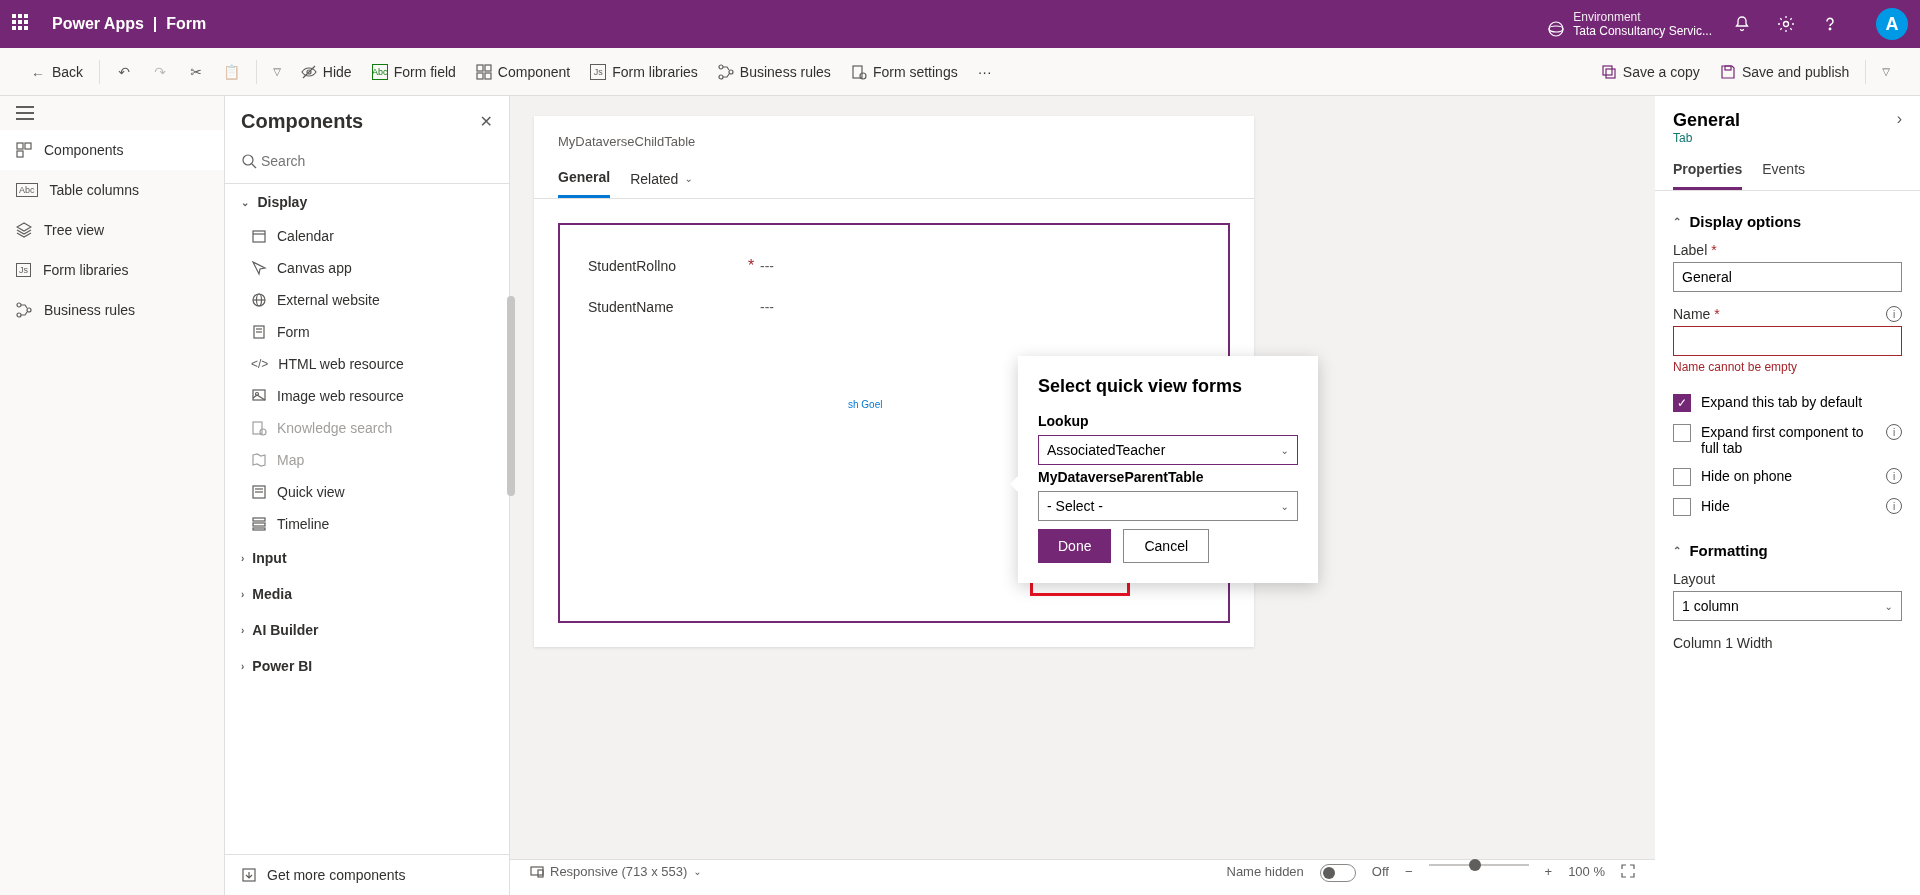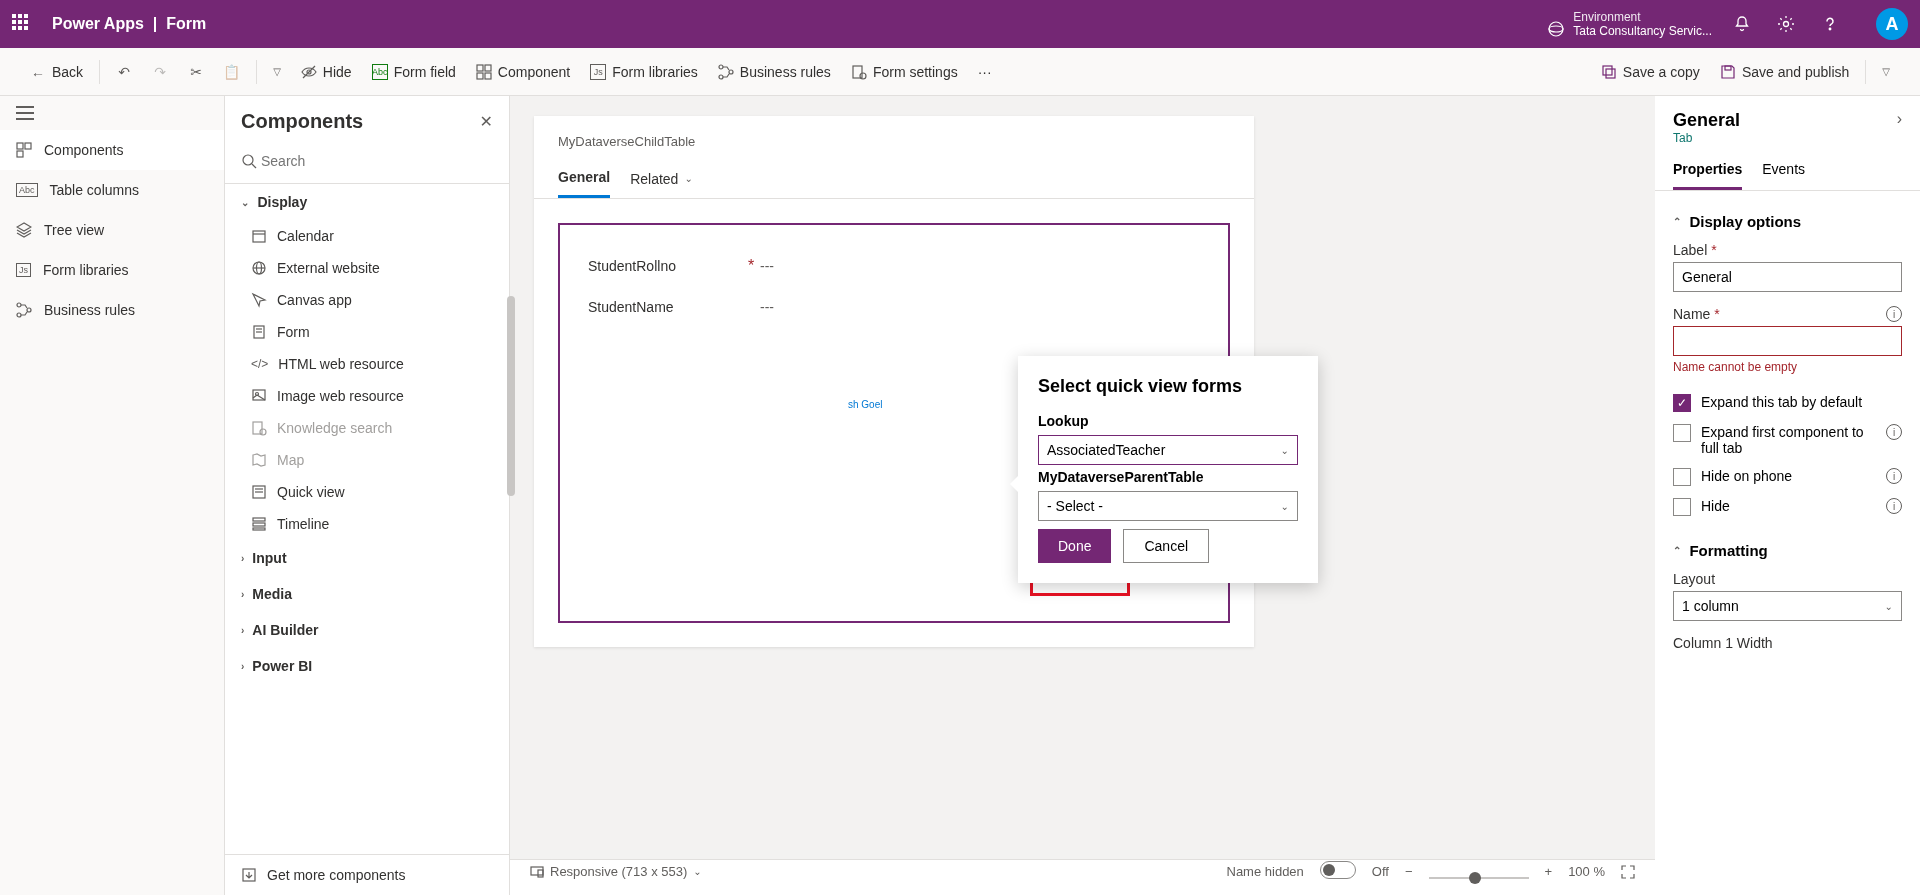--- a/index.html
+++ b/index.html
@@ -76,34 +76,34 @@
 .pop-field { margin-bottom: 4px; }
 .pop-label { font-size: 14px; font-weight: 600; margin-bottom: 6px; }
 .pop-select { width: 100%; padding: 6px 8px; border: 1px solid #8a8886; font-size: 14px; background: #fff; display: flex; justify-content: space-between; align-items: center; cursor: pointer; }
 .pop-select.primary { border-color: #742774; }
 .pop-buttons { display: flex; gap: 12px; margin-top: 8px; }
 .btn-primary { background: #742774; color: #fff; border: none; padding: 8px 20px; font-size: 14px; cursor: pointer; }
 .btn-secondary { background: #fff; border: 1px solid #8a8886; padding: 8px 20px; font-size: 14px; cursor: pointer; }
 .red-box { position: absolute; border: 3px solid #e81123; pointer-events: none; }
 
 
-.statusbar { height: 36px; border-top: 1px solid #e1dfdd; background: #fff; display: flex; align-items: flex-end; padding: 16px 20px; font-size: 13px; color: #605e5c; gap: 16px; }
+.statusbar { height: 36px; border-top: 1px solid #e1dfdd; background: #fff; display: flex; align-items: flex-start; padding: 4px 20px; font-size: 13px; color: #605e5c; gap: 16px; }
 .sb-spacer { flex: 1; }
 .toggle { width: 36px; height: 18px; border-radius: 9px; border: 1px solid #8a8886; position: relative; }
 .toggle::after { content: ''; position: absolute; left: 2px; top: 2px; width: 12px; height: 12px; border-radius: 50%; background: #605e5c; }
 .slider { width: 100px; height: 2px; background: #c8c6c4; position: relative; }
 .slider-thumb { position: absolute; left: 40px; top: -5px; width: 12px; height: 12px; border-radius: 50%; background: #605e5c; }
 
 
 .props { width: 265px; background: #fff; }
 .props-header { display: flex; justify-content: space-between; align-items: flex-start; padding: 14px 18px 4px; }
 .props-title { font-size: 18px; font-weight: 600; }
 .props-sub { font-size: 12px; color: #0f766e; }
 .props-tabs { display: flex; gap: 20px; padding: 12px 18px 0; border-bottom: 1px solid #e1dfdd; }
-.props-tab { padding-bottom: 10px; font-size: 14px; color: #000000; cursor: pointer; }
+.props-tab { padding-bottom: 10px; font-size: 14px; color: #404040; cursor: pointer; }
 .props-tab.active { border-bottom: 3px solid #742774; font-weight: 600; }
 .props-body { padding: 12px 18px; }
 .props-section { padding: 10px 0; }
 .props-sec-title { display: flex; align-items: center; gap: 8px; font-size: 15px; font-weight: 600; margin-bottom: 12px; cursor: pointer; }
 .props-field { margin-bottom: 14px; }
 .props-label { font-size: 14px; color: #323130; margin-bottom: 4px; display: flex; align-items: center; gap: 4px; }
 .req-star { color: #a4262c; }
 .props-input { width: 100%; padding: 6px 8px; border: 1px solid #8a8886; font-size: 14px; }
 .props-input.error { border-color: #a4262c; }
 .props-error { color: #a4262c; font-size: 12px; margin-top: 4px; }
@@ -329,31 +329,31 @@
         </div>
       <div class="comp-item">
           <svg width="16" height="16" viewBox="0 0 16 16" fill="none" stroke="#605e5c" stroke-width="1.2">
             <rect x="2" y="3" width="12" height="11"></rect>
             <line x1="2" y1="6" x2="14" y2="6"></line>
           </svg>
           <span>Calendar</span>
         </div>
       <div class="comp-item">
           <svg width="16" height="16" viewBox="0 0 16 16" fill="none" stroke="#605e5c" stroke-width="1.2">
+            <path d="M2 2l12 6-5 1-1 5z"></path>
+          </svg>
+          <span>Canvas app</span>
+        </div>
+      <div class="comp-item">
+          <svg width="16" height="16" viewBox="0 0 16 16" fill="none" stroke="#605e5c" stroke-width="1.2">
             <circle cx="8" cy="8" r="6"></circle>
             <ellipse cx="8" cy="8" rx="2.5" ry="6"></ellipse>
             <line x1="2" y1="8" x2="14" y2="8"></line>
           </svg>
           <span>External website</span>
-        </div>
-      <div class="comp-item">
-          <svg width="16" height="16" viewBox="0 0 16 16" fill="none" stroke="#605e5c" stroke-width="1.2">
-            <path d="M2 2l12 6-5 1-1 5z"></path>
-          </svg>
-          <span>Canvas app</span>
         </div>
       <div class="comp-item">
           <svg width="16" height="16" viewBox="0 0 16 16" fill="none" stroke="#605e5c" stroke-width="1.2">
             <rect x="3" y="2" width="10" height="12"></rect>
             <line x1="5" y1="5" x2="11" y2="5"></line>
             <line x1="5" y1="8" x2="11" y2="8"></line>
           </svg>
           <span>Form</span>
         </div>
       <div class="comp-item">

